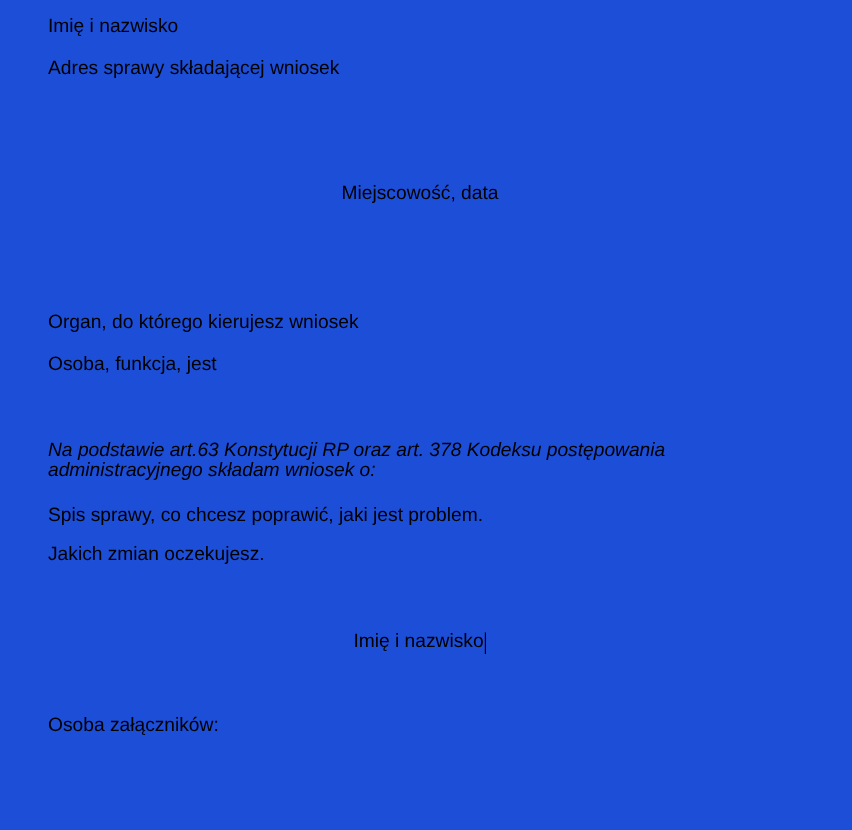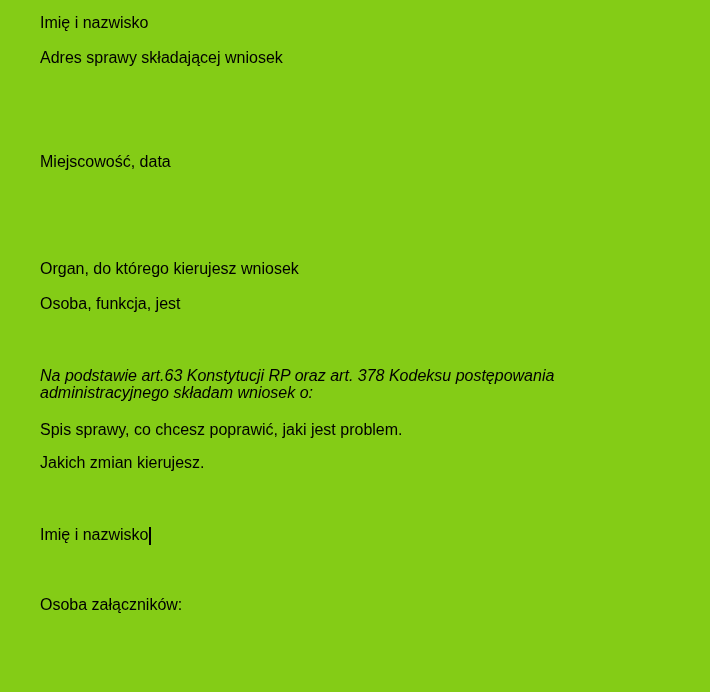--- a/index.html
+++ b/index.html
@@ -4,37 +4,37 @@
 <style>
   html, body {
     margin: 0;
     padding: 0;
     background: #ffffff;
   }
   .page {
     position: relative;
     width: 710px;
     height: 692px;
-    background: #84cc16;
+    background: #1d4ed8;
     font-family: "Liberation Sans", "DejaVu Sans", sans-serif;
     font-size: 16px;
     line-height: 17px;
     color: #000000;
     overflow: hidden;
     cursor: text;
   }
   .line {
     position: absolute;
     left: 40px;
     right: 50px;
     white-space: pre-wrap;
   }
   .align-left   { text-align: left; }
   .align-center { }
-  .align-right  { text-align: left; }
+  .align-right  { text-align: center; }
   .italic       { font-style: italic; }
 
   .sender-name      { top: 14px; }
   .sender-address   { top: 49px; }
   .place-date       { top: 153px; }
   .recipient-organ  { top: 260px; }
   .recipient-person { top: 295px; }
   .legal-basis      { top: 367px; width: 620px; right: auto; }
   .case-description { top: 421px; }
   .expected-changes { top: 454px; }
@@ -63,19 +63,19 @@
   <div class="line align-right place-date">Miejscowość, data</div>
 
   <div class="line align-center recipient-organ">Organ, do którego kierujesz wniosek</div>
 
   <div class="line align-center recipient-person">Osoba, funkcja, jest</div>
 
   <div class="line align-left italic legal-basis">Na podstawie art.63 Konstytucji RP oraz art. 378 Kodeksu postępowania administracyjnego składam wniosek o:</div>
 
   <div class="line align-left case-description">Spis sprawy, co chcesz poprawić, jaki jest problem.</div>
 
-  <div class="line align-left expected-changes">Jakich zmian kierujesz.</div>
+  <div class="line align-left expected-changes">Jakich zmian oczekujesz.</div>
 
   <div class="line align-right signature"><span>Imię i nazwisko</span><span class="caret"></span></div>
 
   <div class="line align-left attachments">Osoba załączników:</div>
 
 </div>
 
 </body></html>

